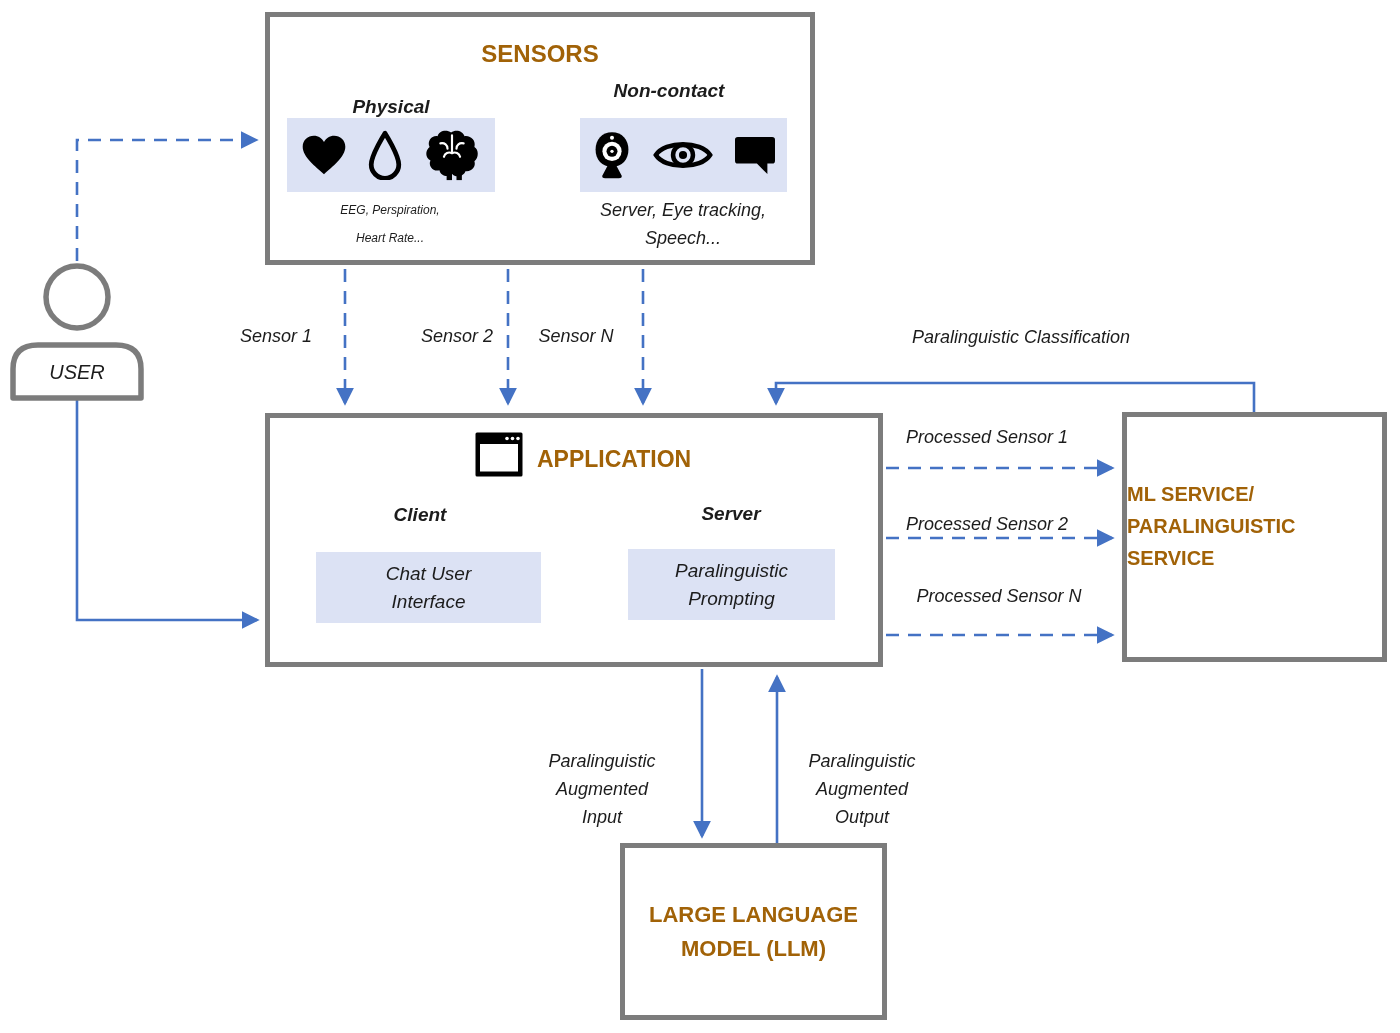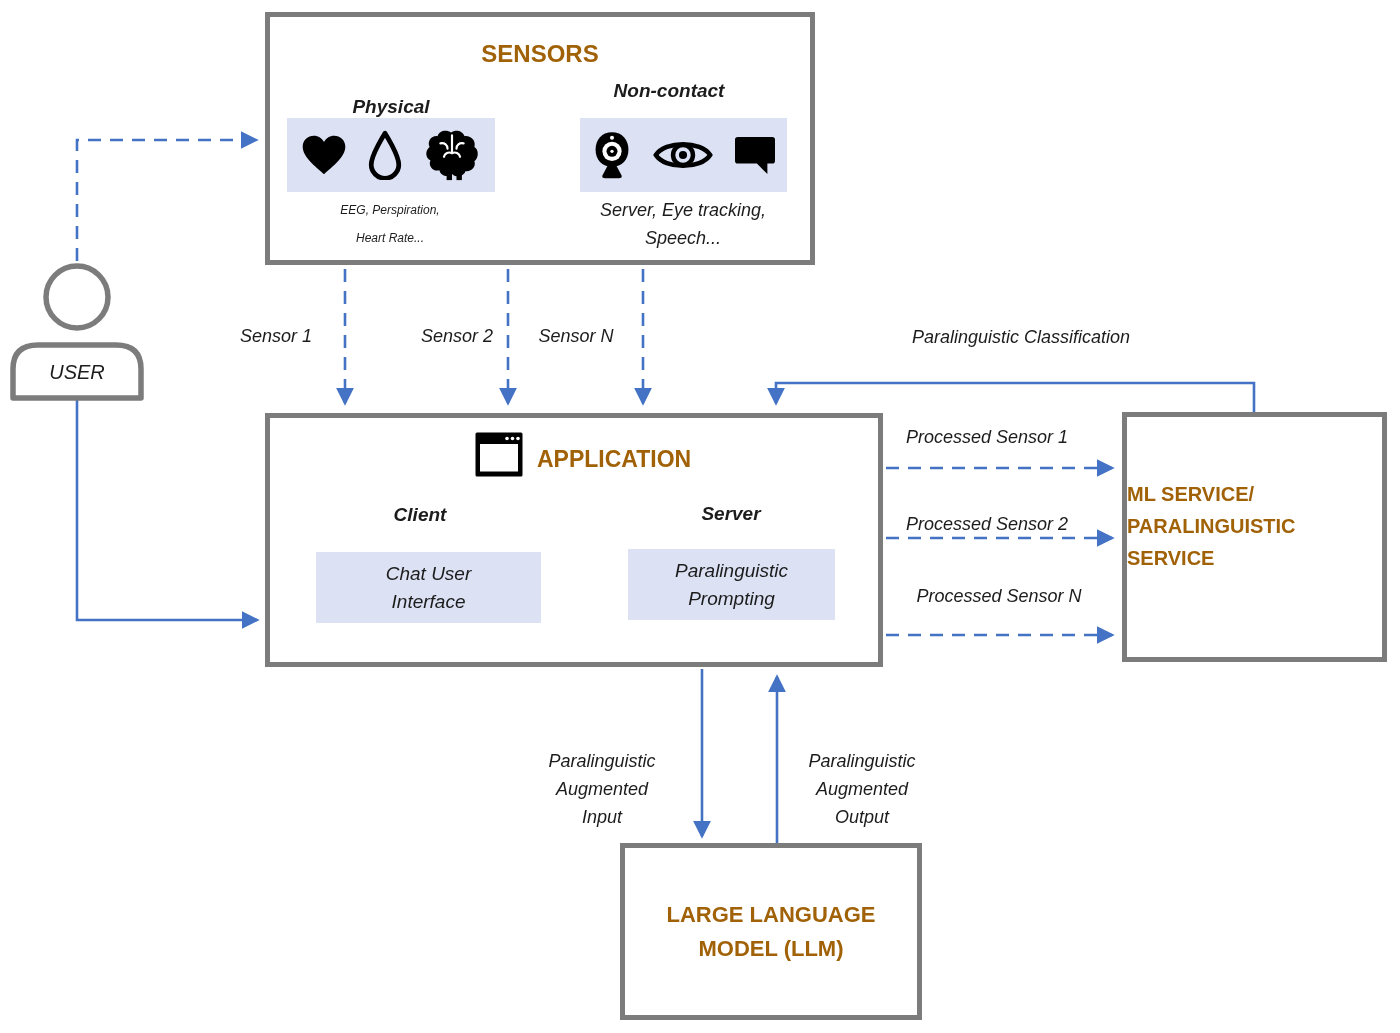--- a/index.html
+++ b/index.html
@@ -151,20 +151,20 @@
     <div>Paralinguistic</div>
     <div>Augmented</div>
     <div>Input</div>
   </div>
   <div class="abs ital centered lines" style="left:862px;top:747px;font-size:18px;">
     <div>Paralinguistic</div>
     <div>Augmented</div>
     <div>Output</div>
   </div>
 
-  <div class="box" style="left:620px;top:843px;width:302px;height:177px;">
+  <div class="box" style="left:620px;top:843px;width:267px;height:177px;">
     <div class="blue-title" style="margin-top:50px;text-align:center;font-size:22px;line-height:34px;">
       <div>LARGE LANGUAGE</div>
       <div>MODEL (LLM)</div>
     </div>
   </div>
 
 </div>
 
 </body></html>

